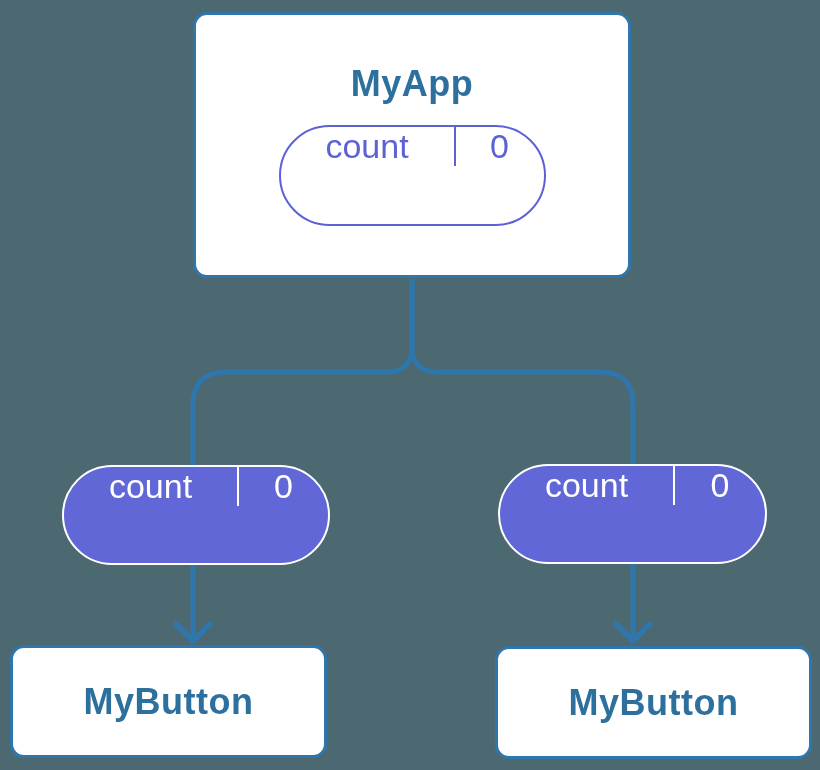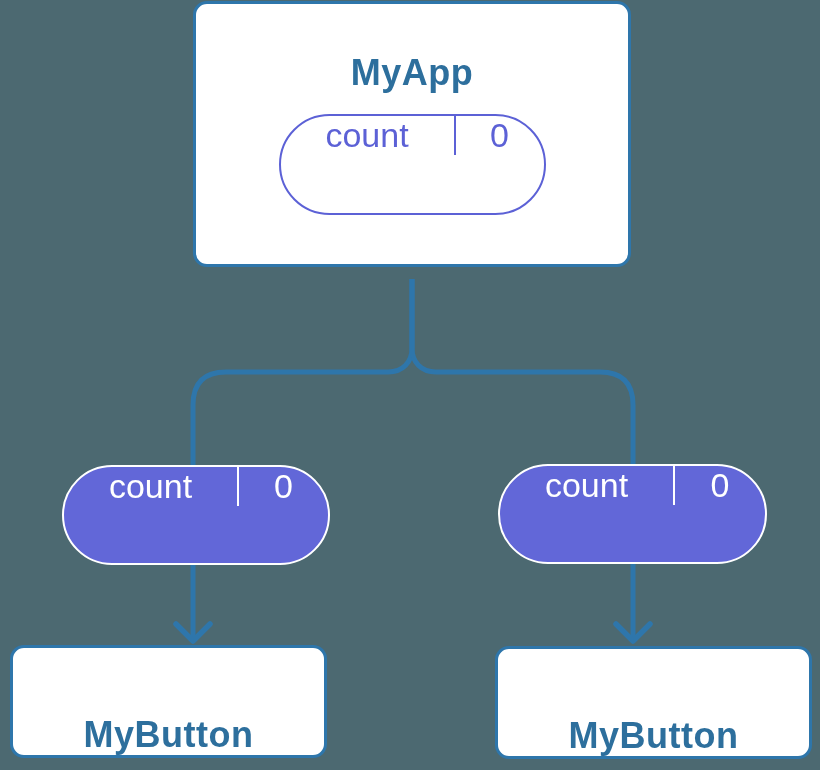--- a/index.html
+++ b/index.html
@@ -29,22 +29,22 @@
 
   .card{
     position:absolute;
     box-sizing:border-box;
     background:var(--node-background,#FFFFFF);
     border:3px solid var(--node-border,#2E76AB);
     border-radius:14px;
     display:flex;flex-direction:column;
     align-items:center;justify-content:center;
   }
-  .card.root{left:193px;top:1px;width:438px;height:266px;gap:22px;}
-  .card.child{width:317px;height:113px;justify-content:flex-end;}
+  .card.root{left:193px;top:12px;width:438px;height:266px;gap:22px;}
+  .card.child{width:317px;height:113px;}
   .child-left{left:10px;top:645px;}
   .child-right{left:495px;top:646px;}
 
   .card-title{
     font-size:36px;
     font-weight:bold;
     letter-spacing:0.5px;
     color:var(--node-title,#2D6F9D);
     line-height:1.1;
   }

